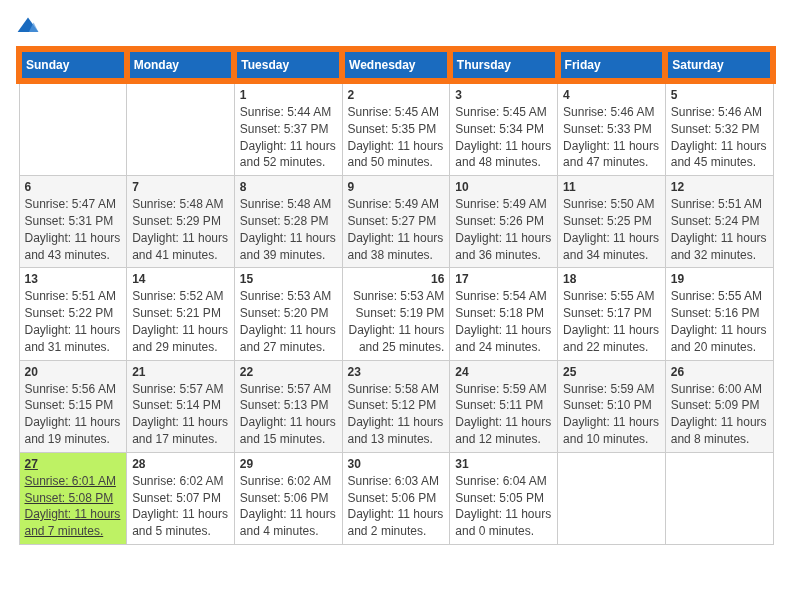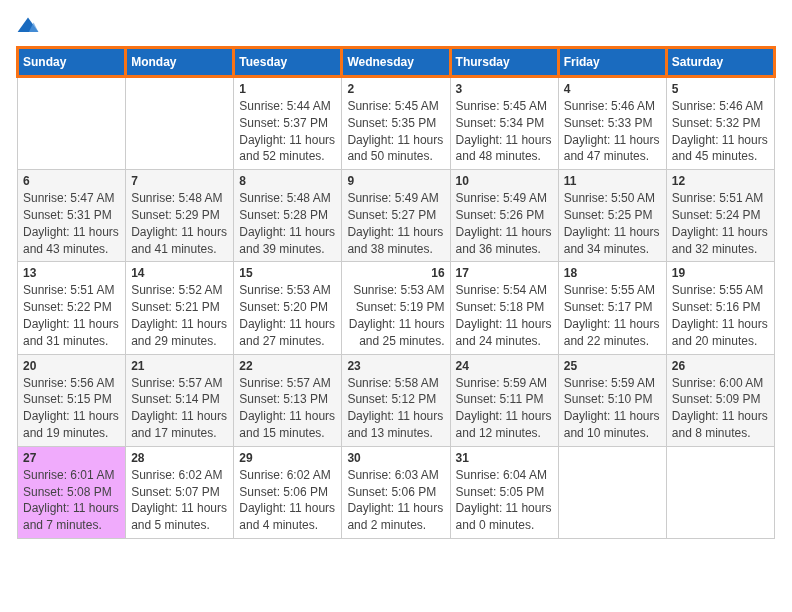--- a/index.html
+++ b/index.html
@@ -43,21 +43,21 @@
       border-collapse: collapse;
       border: 1px solid #ccc;
     }
     .calendar th {
       background-color: #1a6bbf;
       color: #fff;
       font-size: 12px;
       font-weight: bold;
       padding: 6px 4px;
       text-align: left;
-      border: 3px solid #f97316;
+      border: 6px solid #f97316;
     }
     .calendar td {
       border: 1px solid #ccc;
       vertical-align: top;
       padding: 4px 5px;
       font-size: 10px;
       color: #333;
       width: 108px;
       min-height: 75px;
       height: 80px;
@@ -278,21 +278,21 @@
 Daylight: 11 hours and 10 minutes.</div>
         </td>
         <td style="background-color: rgb(245, 245, 245);">
           <span class="day-number">26</span>
           <div class="day-info" style="white-space: pre-line;">Sunrise: 6:00 AM
 Sunset: 5:09 PM
 Daylight: 11 hours and 8 minutes.</div>
         </td>
       </tr>
       <tr>
-        <td style="background-color: #f0abfc;">
+        <td style="background-color: #bef264; text-decoration: underline;">
           <span class="day-number">27</span>
           <div class="day-info" style="white-space: pre-line;">Sunrise: 6:01 AM
 Sunset: 5:08 PM
 Daylight: 11 hours and 7 minutes.</div>
         </td>
         <td style="background-color: rgb(255, 255, 255);">
           <span class="day-number">28</span>
           <div class="day-info" style="white-space: pre-line;">Sunrise: 6:02 AM
 Sunset: 5:07 PM
 Daylight: 11 hours and 5 minutes.</div>

